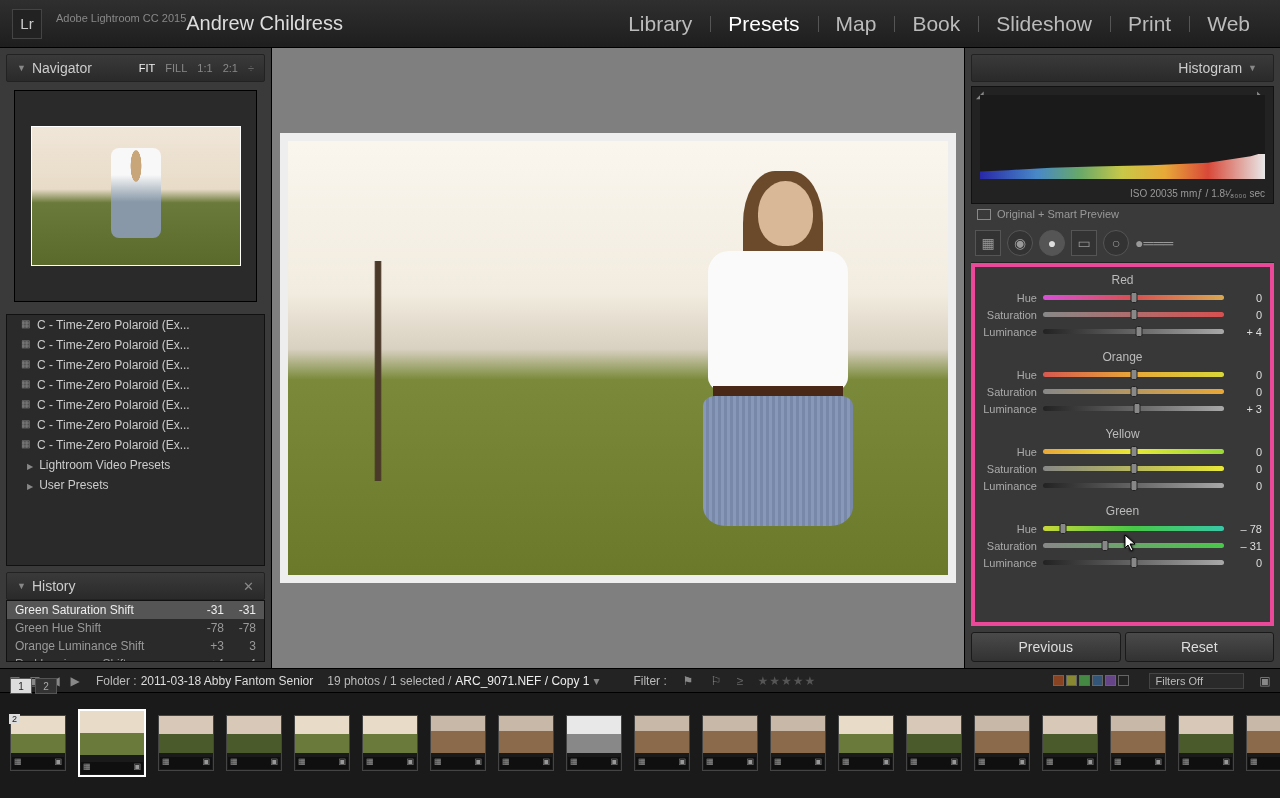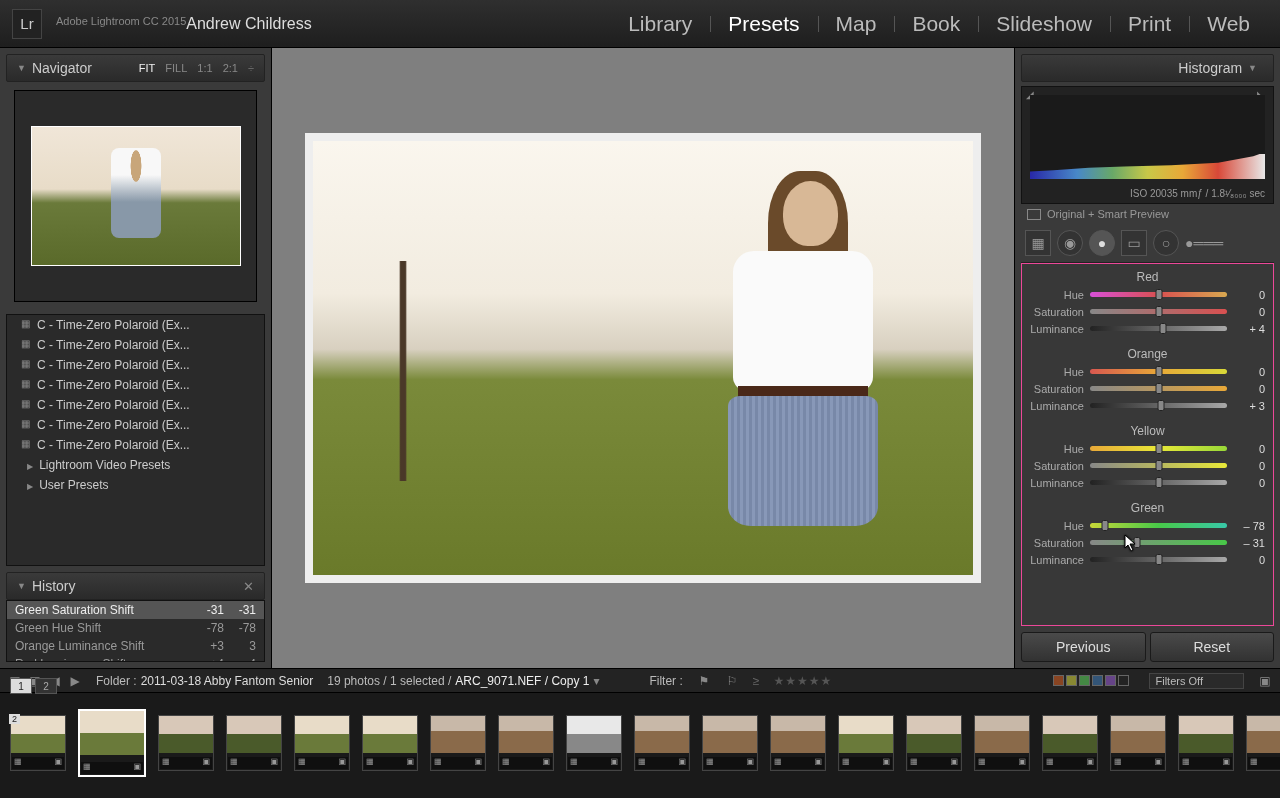--- a/index.html
+++ b/index.html
@@ -1,28 +1,28 @@
 <!DOCTYPE html>
 <html><head>
 <meta charset="utf-8">
 <style>
 *{margin:0;padding:0;box-sizing:border-box;font-family:"Segoe UI",Arial,sans-serif;user-select:none}
 body{background:#1a1a1a;color:#aaa;width:1280px;height:798px;overflow:hidden;position:relative}
 .topbar{height:48px;background:linear-gradient(#2f2f2f,#1e1e1e);border-bottom:1px solid #000;display:flex;align-items:center;padding:0 12px}
 .logo{width:30px;height:30px;background:#222;border:1px solid #444;color:#ccc;font-size:15px;font-weight:500;display:flex;align-items:center;justify-content:center;margin-right:14px}
 .identity{flex-direction:row;display:flex}
 .app-name{font-size:11px;color:#888}
-.user-name{font-size:16px;color:#ddd}
+.user-name{font-size:20px;color:#ddd}
 .modules{margin-left:auto;display:flex;gap:0;align-items:center}
 .mod{font-size:21px;color:#bbb;padding:0 18px;cursor:pointer;position:relative}
 .mod.active{color:#fff}
 .mod+.mod::before{content:"";position:absolute;left:0;top:4px;bottom:4px;width:1px;background:#555}
 .workspace{display:flex;height:620px}
 .left-panel{width:272px;background:#3a3a3a;border-right:1px solid #000;display:flex;flex-direction:column;padding:6px}
-.right-panel{width:266px;background:#3a3a3a;border-left:1px solid #000;display:flex;flex-direction:column;padding:6px}
+.right-panel{width:316px;background:#3a3a3a;border-left:1px solid #000;display:flex;flex-direction:column;padding:6px}
 .center{flex:1;background:#7f7f7f;display:flex;align-items:center;justify-content:center;position:relative}
 .panel-header{background:linear-gradient(#3a3a3a,#2a2a2a);color:#ccc;font-size:14px;padding:5px 10px;display:flex;align-items:center;border:1px solid #222;border-radius:2px}
 .panel-header .tri{margin-right:6px;font-size:9px;color:#888}
 .nav-thumb{margin:8px;border:1px solid #000;height:212px;background:#2a2a2a;display:flex;align-items:center;justify-content:center}
 .nav-img{width:210px;height:140px;background:linear-gradient(180deg,#f0e6d8 0%,#e8dcc8 45%,#6a7a3a 55%,#5a6a2a 100%);border:1px solid #fff;position:relative;overflow:hidden}
 .nav-img::after{content:"";position:absolute;left:50%;top:15%;width:50px;height:90px;background:radial-gradient(ellipse at 50% 20%,#c8a67a 0%,#c8a67a 15%,transparent 16%),linear-gradient(#f8f8f8 30%,#8898a8 60%);border-radius:8px;transform:translateX(-50%)}
 .zoom-opts{margin-left:auto;font-size:11px;color:#888;display:flex;gap:10px}
 .zoom-opts span{cursor:pointer}
 .zoom-opts .on{color:#eee}
 .preset-list{flex:1;background:#2a2a2a;border:1px solid #111;margin-top:4px;overflow:hidden;font-size:12px}
@@ -51,21 +51,21 @@
 .histo-fill{position:absolute;left:0;right:0;bottom:0;height:30%;background:linear-gradient(90deg,#2828a8 0%,#4888c8 20%,#68a868 35%,#c8c848 50%,#e8a838 65%,#d84838 80%,#e8e8e8 100%);clip-path:polygon(0 100%,0 70%,10% 65%,25% 55%,40% 50%,60% 45%,80% 35%,95% 10%,98% 0%,100% 0%,100% 100%)}
 .histo-tri{position:absolute;top:2px;width:12px;height:12px;color:#888;font-size:10px}
 .histo-tri.l{left:4px}.histo-tri.r{right:4px}
 .histo-meta{position:absolute;left:8px;right:8px;bottom:4px;display:flex;justify-content:flex-end;font-size:10px;color:#999}
 .preview-label{font-size:11px;color:#999;padding:4px 6px;display:flex;align-items:center;gap:6px}
 .preview-label::before{content:"";width:12px;height:9px;border:1px solid #888}
 .tools{display:flex;gap:6px;padding:6px 4px;border-bottom:1px solid #222;align-items:center}
 .tool{width:26px;height:26px;border:1px solid #555;background:#333;cursor:pointer;display:flex;align-items:center;justify-content:center;color:#999;font-size:14px}
 .tool.circle{border-radius:50%}
 .tool.sel{background:#555;color:#ddd}
-.color-panel{flex:1;overflow:auto;background:#383838;border:1px solid #ec4899;padding:4px 8px;font-size:11px}
+.color-panel{flex:1;overflow:auto;background:#383838;border:4px solid #ec4899;padding:4px 8px;font-size:11px}
 .color-grp{margin-bottom:8px}
 .grp-name{text-align:center;color:#bbb;padding:2px;font-size:12px}
 .slider-row{display:flex;align-items:center;height:17px;gap:6px}
 .sl-label{width:54px;text-align:right;color:#aaa;font-size:11px}
 .sl-track{flex:1;height:5px;border-radius:3px;position:relative;cursor:pointer}
 .sl-handle{position:absolute;top:-3px;width:7px;height:11px;background:#888;border:1px solid #222;border-radius:2px;transform:translateX(-50%)}
 .sl-val{width:32px;text-align:right;color:#ddd;font-size:11px}
 .track-hue-r{background:linear-gradient(90deg,#d850d8,#d85050,#d8a850)}
 .track-sat-r{background:linear-gradient(90deg,#888,#d85050)}
 .track-lum{background:linear-gradient(90deg,#222,#a8a8a8)}
@@ -325,21 +325,21 @@
     <span class="gi">▦</span>
     <span class="gi">▣</span>
     <span class="gi">◀</span>
     <span class="gi">▶</span>
   </div>
   <span>Folder :</span>
   <span style="color:#ddd;margin-left:-10px">2011-03-18 Abby Fantom Senior</span>
   <span>19 photos / 1 selected /</span>
   <span style="color:#eee;margin-left:-10px">ARC_9071.NEF / Copy 1</span>
   <span style="color:#888;margin-left:-10px">▾</span>
-  <span style="margin-left:36px">Filter :</span>
+  <span style="margin-left:20px">Filter :</span>
   <span class="gi">⚑</span>
   <span class="gi">⚐</span>
   <span style="color:#666">≥</span>
   <div class="stars">
       <span>★</span>
       <span>★</span>
       <span>★</span>
       <span>★</span>
       <span>★</span>
     </div>

